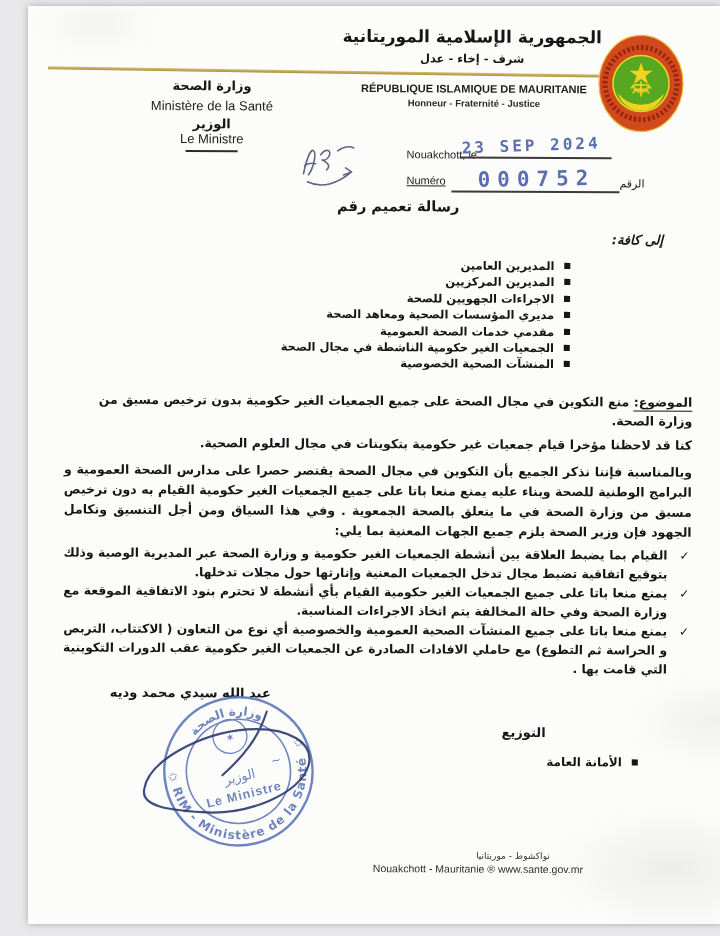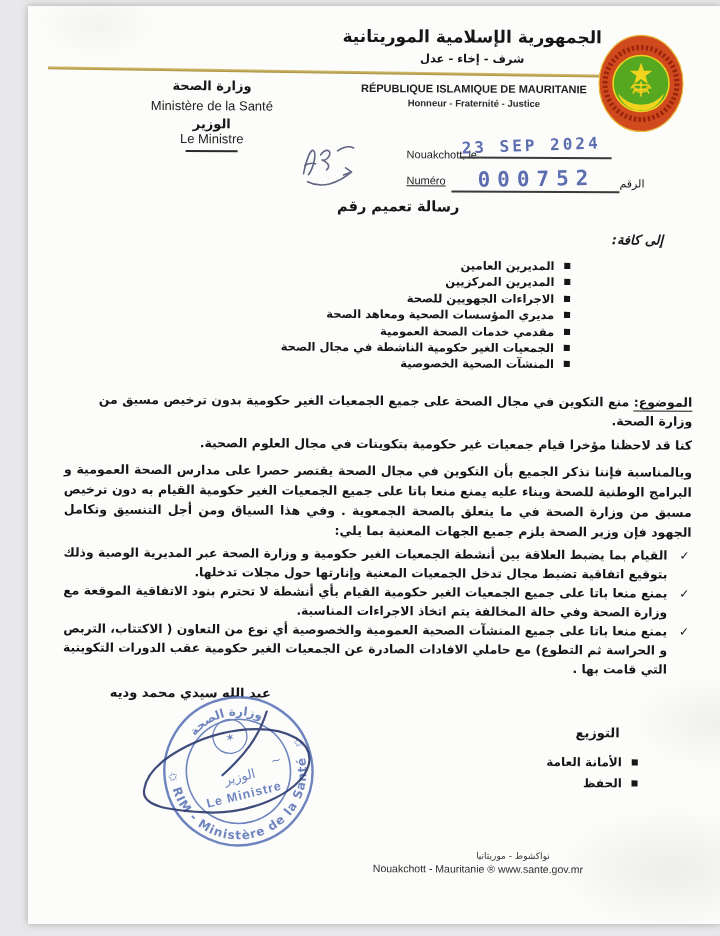--- a/index.html
+++ b/index.html
@@ -52,21 +52,21 @@
   .subject .lbl{border-bottom:1.5px solid #161616;padding-bottom:1px;}
   .p-intro{left:64px;top:436px;width:628px;font-size:12.5px;font-weight:bold;text-align:right;}
   .p-main{left:64px;top:461px;width:628px;font-size:12.5px;font-weight:bold;line-height:20px;text-align:justify;}
   .directives{left:64px;top:545px;width:628px;font-size:12.3px;font-weight:bold;line-height:18.6px;}
   .directives .d-row{position:relative;padding-right:24px;text-align:justify;margin-bottom:1px;}
   .check{position:absolute;right:2px;top:0;font-size:12px;}
   
   .sig-name{left:108px;top:686px;width:164px;font-size:13px;font-weight:bold;text-align:right;}
   .stamp{left:140px;top:692px;}
   
-  .dist-head{left:503px;top:724px;width:118px;font-size:13px;font-weight:bold;text-align:right;}
+  .dist-head{left:503px;top:724px;width:118px;font-size:13px;font-weight:bold;text-align:left;}
   .dist-list{right:80px;top:751px;width:260px;font-size:12px;font-weight:bold;text-align:right;}
   .dist-list .row{line-height:19.5px;white-space:nowrap;}
   
   .foot-ar{left:240px;top:850px;width:480px;text-align:center;font-size:9px;color:#333;padding-left:70px;box-sizing:border-box;}
   .foot-fr{left:240px;top:862px;width:480px;text-align:center;font-size:10.5px;color:#2d2d2d;}
 </style>
 </head>
 <body>
 
 <div class="canvas">
@@ -180,21 +180,20 @@
         <path d="M 128 20 C 120 46 106 64 84 84"></path>
       </g>
     </svg>
 
     <div class="abs ar dist-head">التوزيع</div>
     <div class="abs ar dist-list">
 
         <div class="row"><span class="sq">■</span><span>الأمانة العامة</span></div>
 
 
-        <div class="row"><span class="sq">■</span><span>الحفظ</span></div>
 
       </div>
 
     <div class="abs ar foot-ar">نواكشوط - موريتانيا</div>
     <div class="abs fr foot-fr">Nouakchott - Mauritanie ® www.sante.gov.mr</div>
 
   </div>
 </div>
 
 </body></html>

